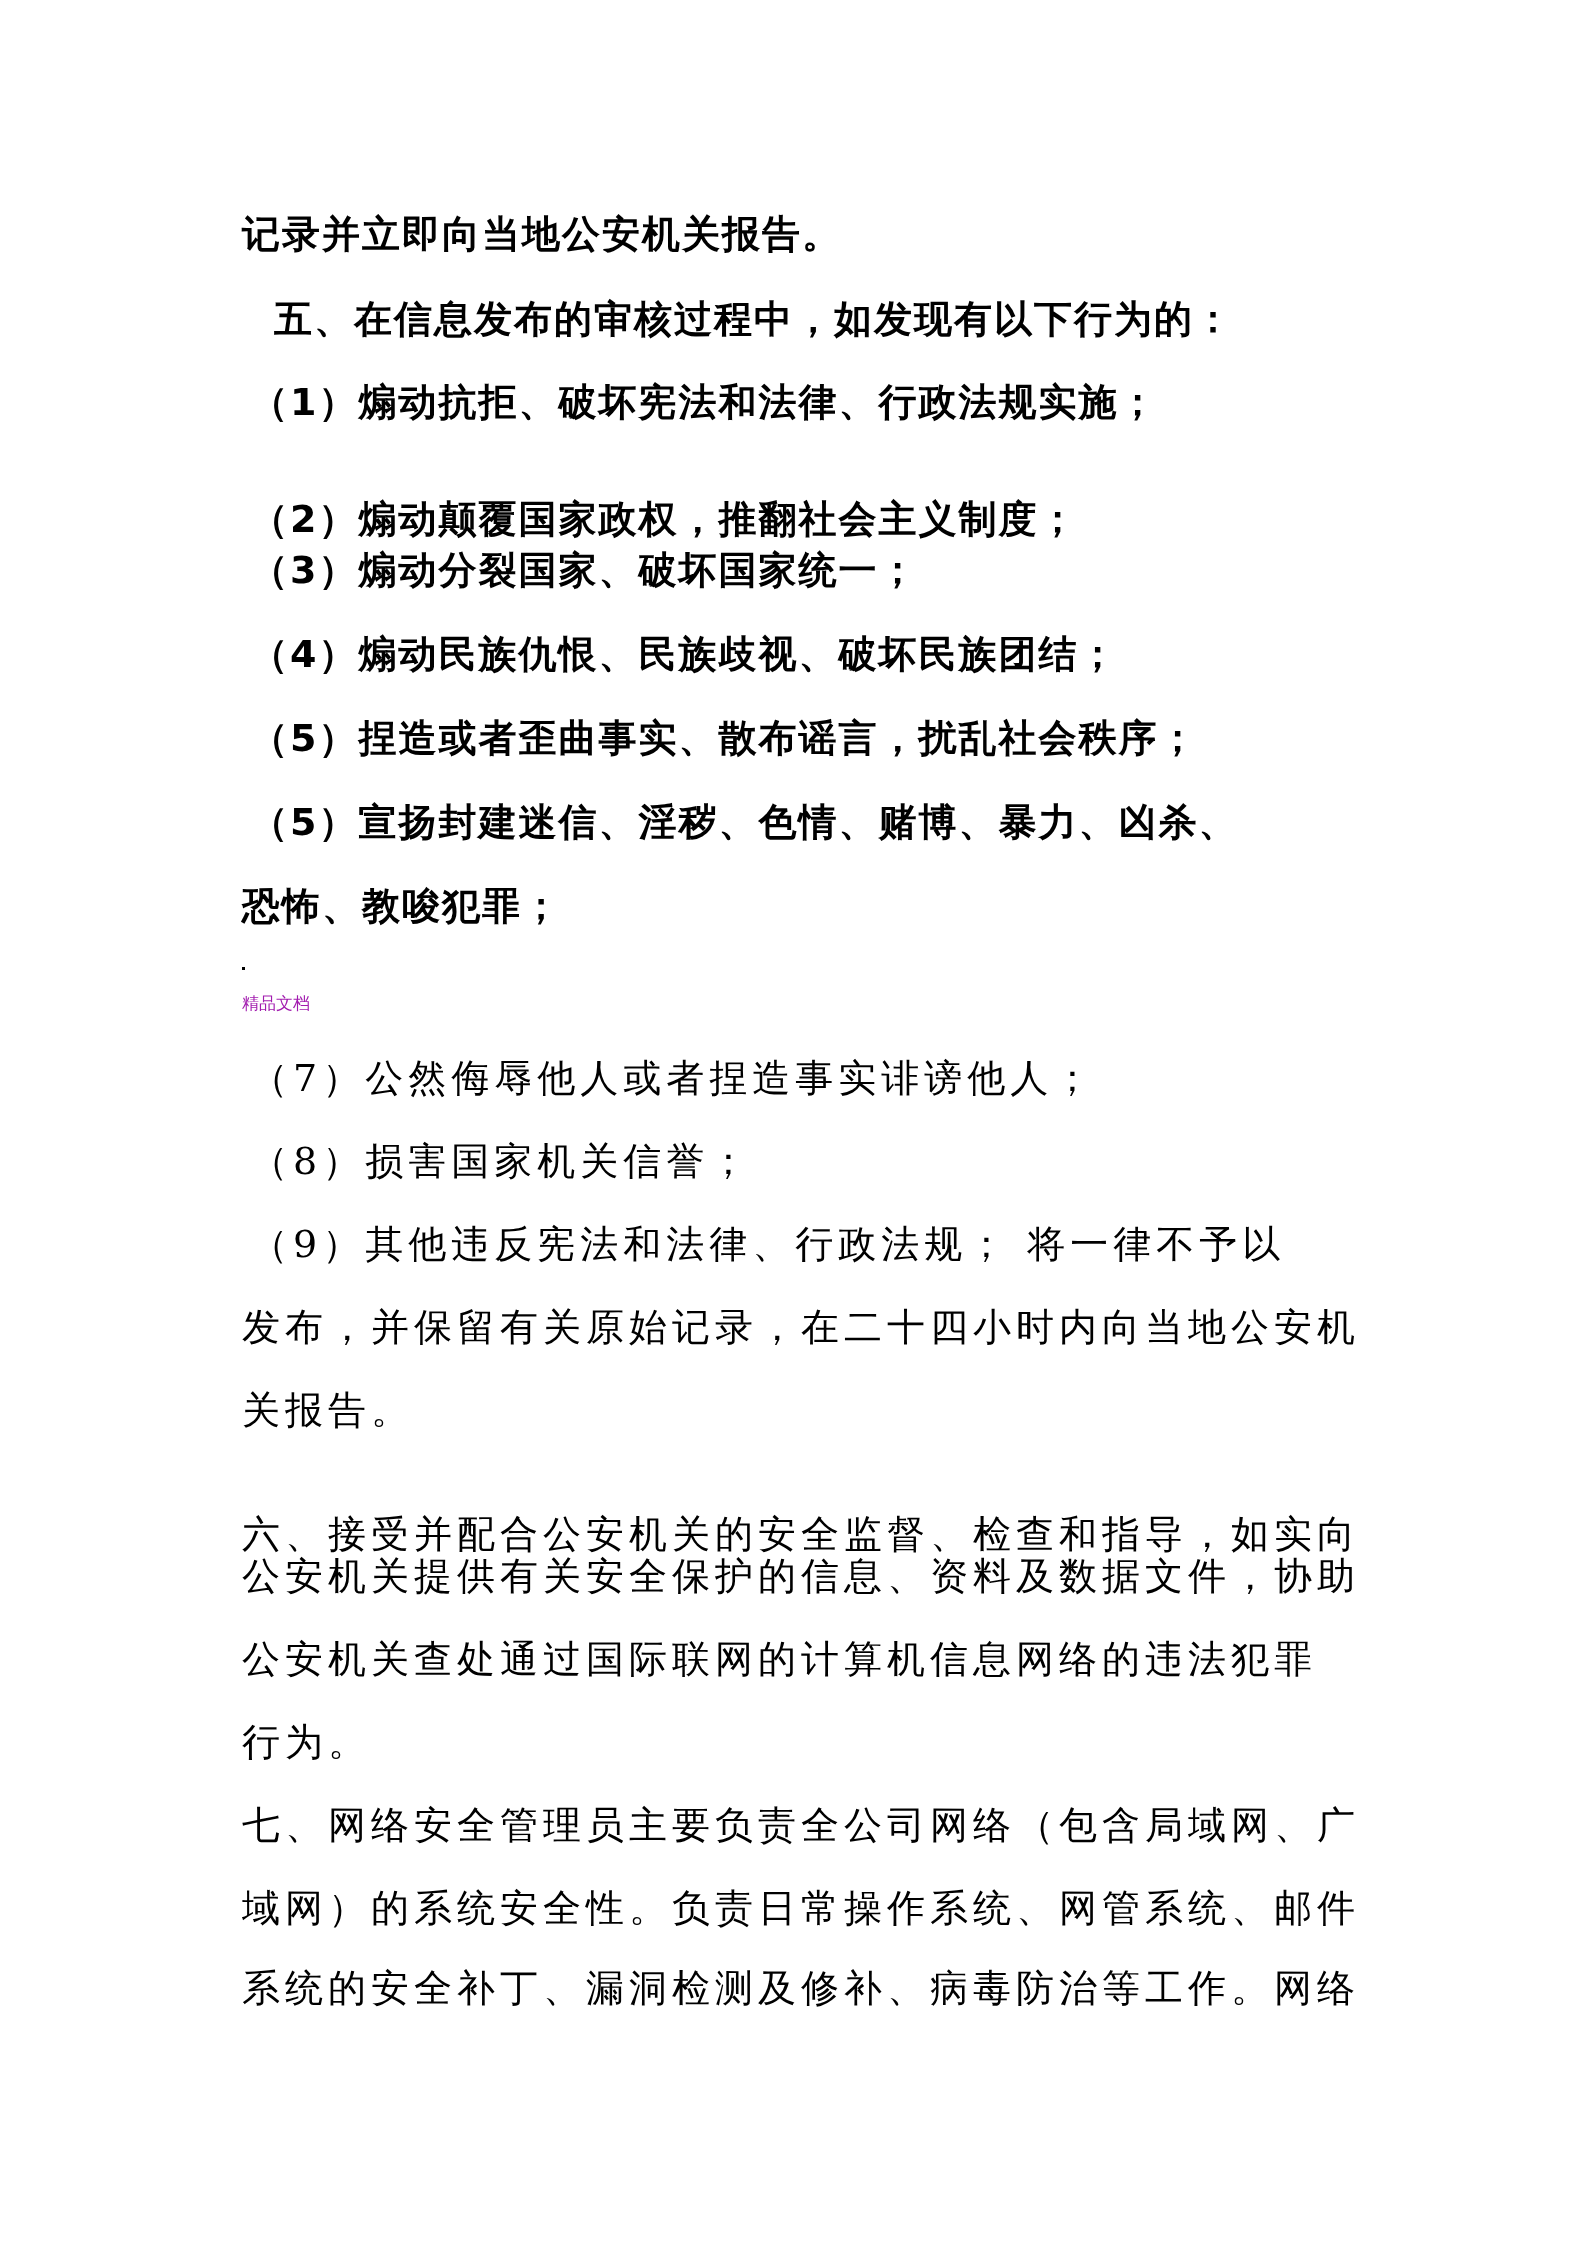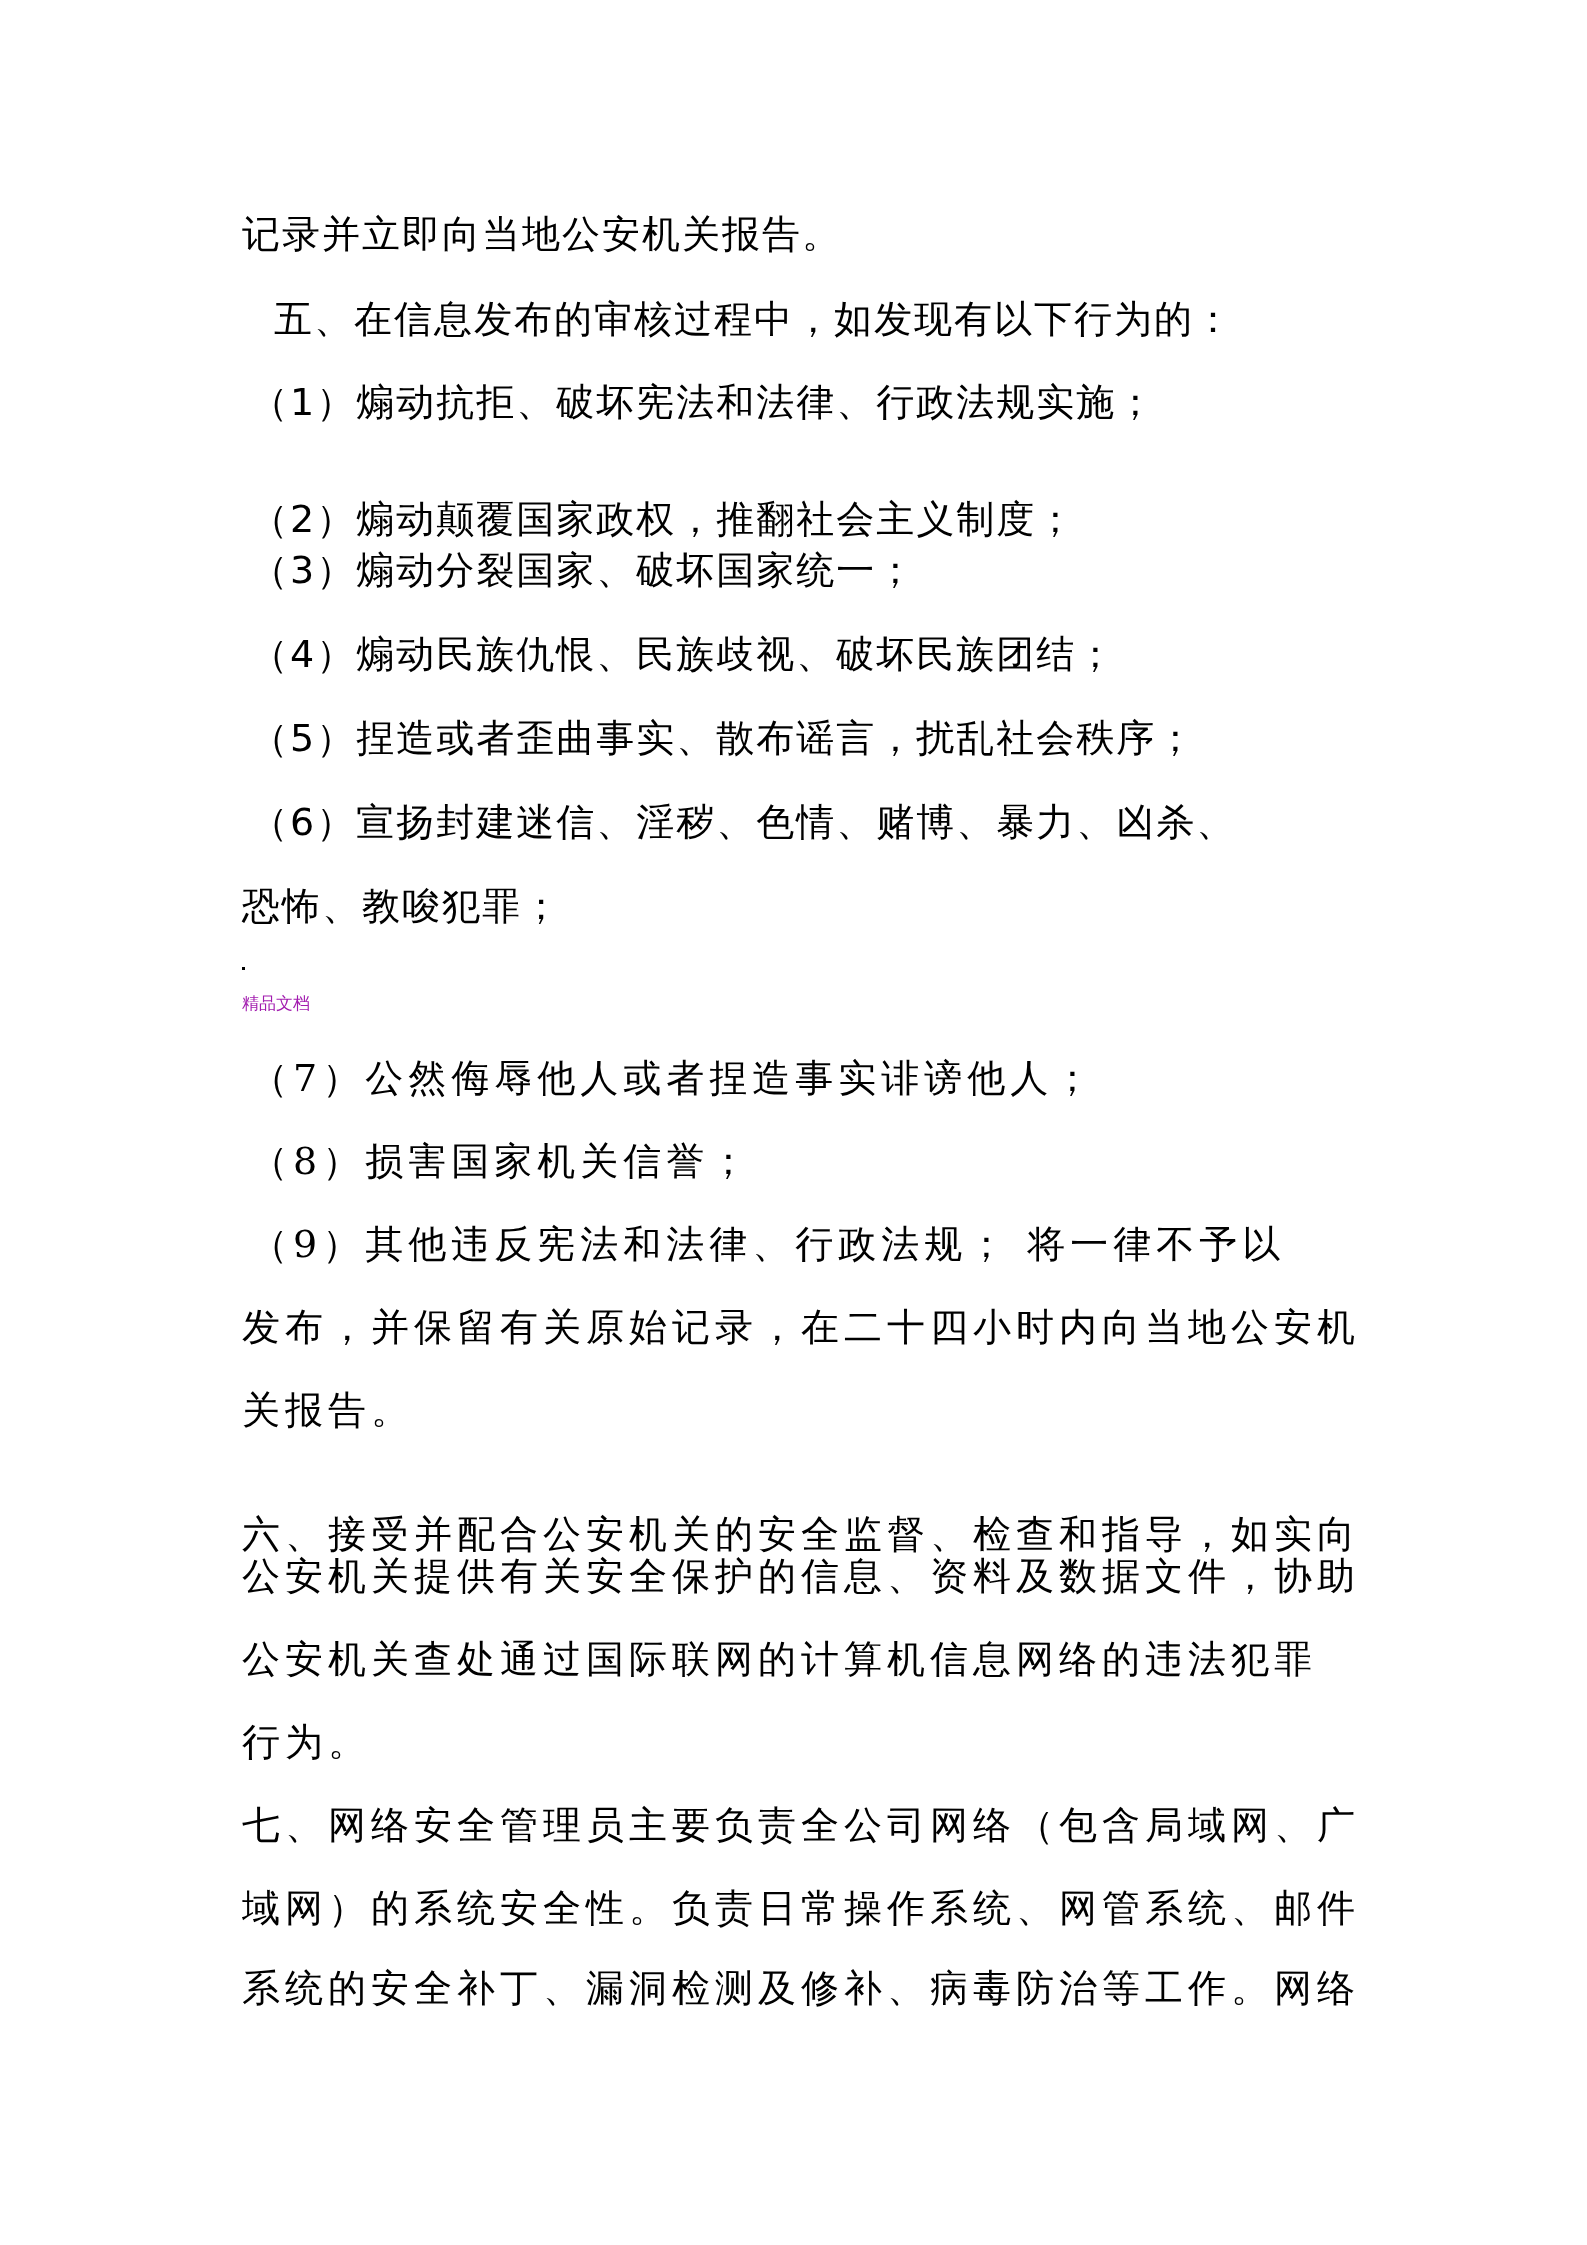--- a/index.html
+++ b/index.html
@@ -18,21 +18,21 @@
     .line {
       position: absolute;
       left: 242px;
       white-space: nowrap;
       font-size: 38px;
       line-height: 48px;
       letter-spacing: 3.5px;
     }
     .bold {
       font-family: "DejaVu Sans", "Liberation Sans", sans-serif;
-      font-weight: normal;
+      font-weight: bold;
       letter-spacing: 2px;
     }
     .indent { left: 250px; }
     .regular {
       font-family: "DejaVu Serif", "Liberation Serif", serif;
       font-weight: normal;
       letter-spacing: 5px;
     }
     .dot {
       position: absolute;
@@ -57,21 +57,21 @@
 
 <div>
 
   <div class="line bold" style="top:210px;">记录并立即向当地公安机关报告。</div>
   <div class="line bold" style="top:295px;margin-left:32px;">五、在信息发布的审核过程中，如发现有以下行为的：</div>
   <div class="line bold indent" style="top:378px;">（1）煽动抗拒、破坏宪法和法律、行政法规实施；</div>
   <div class="line bold indent" style="top:462px;margin-top:33px;">（2）煽动颠覆国家政权，推翻社会主义制度；</div>
   <div class="line bold indent" style="top:546px;">（3）煽动分裂国家、破坏国家统一；</div>
   <div class="line bold indent" style="top:630px;">（4）煽动民族仇恨、民族歧视、破坏民族团结；</div>
   <div class="line bold indent" style="top:714px;">（5）捏造或者歪曲事实、散布谣言，扰乱社会秩序；</div>
-  <div class="line bold indent" style="top:798px;">（6）宣扬封建迷信、淫秽、色情、赌博、暴力、凶杀、</div>
+  <div class="line bold indent" style="top:798px;">（5）宣扬封建迷信、淫秽、色情、赌博、暴力、凶杀、</div>
   <div class="line bold" style="top:882px;">恐怖、教唆犯罪；</div>
 
   <div class="dot"></div>
   <div class="watermark">精品文档</div>
 
   <div class="line regular indent" style="top:1054px;">（7）公然侮辱他人或者捏造事实诽谤他人；</div>
   <div class="line regular indent" style="top:1137px;">（8）损害国家机关信誉；</div>
   <div class="line regular indent" style="top:1220px;">（9）其他违反宪法和法律、行政法规；  将一律不予以</div>
   <div class="line regular" style="top:1303px;">发布，并保留有关原始记录，在二十四小时内向当地公安机</div>
   <div class="line regular" style="top:1386px;">关报告。</div>

